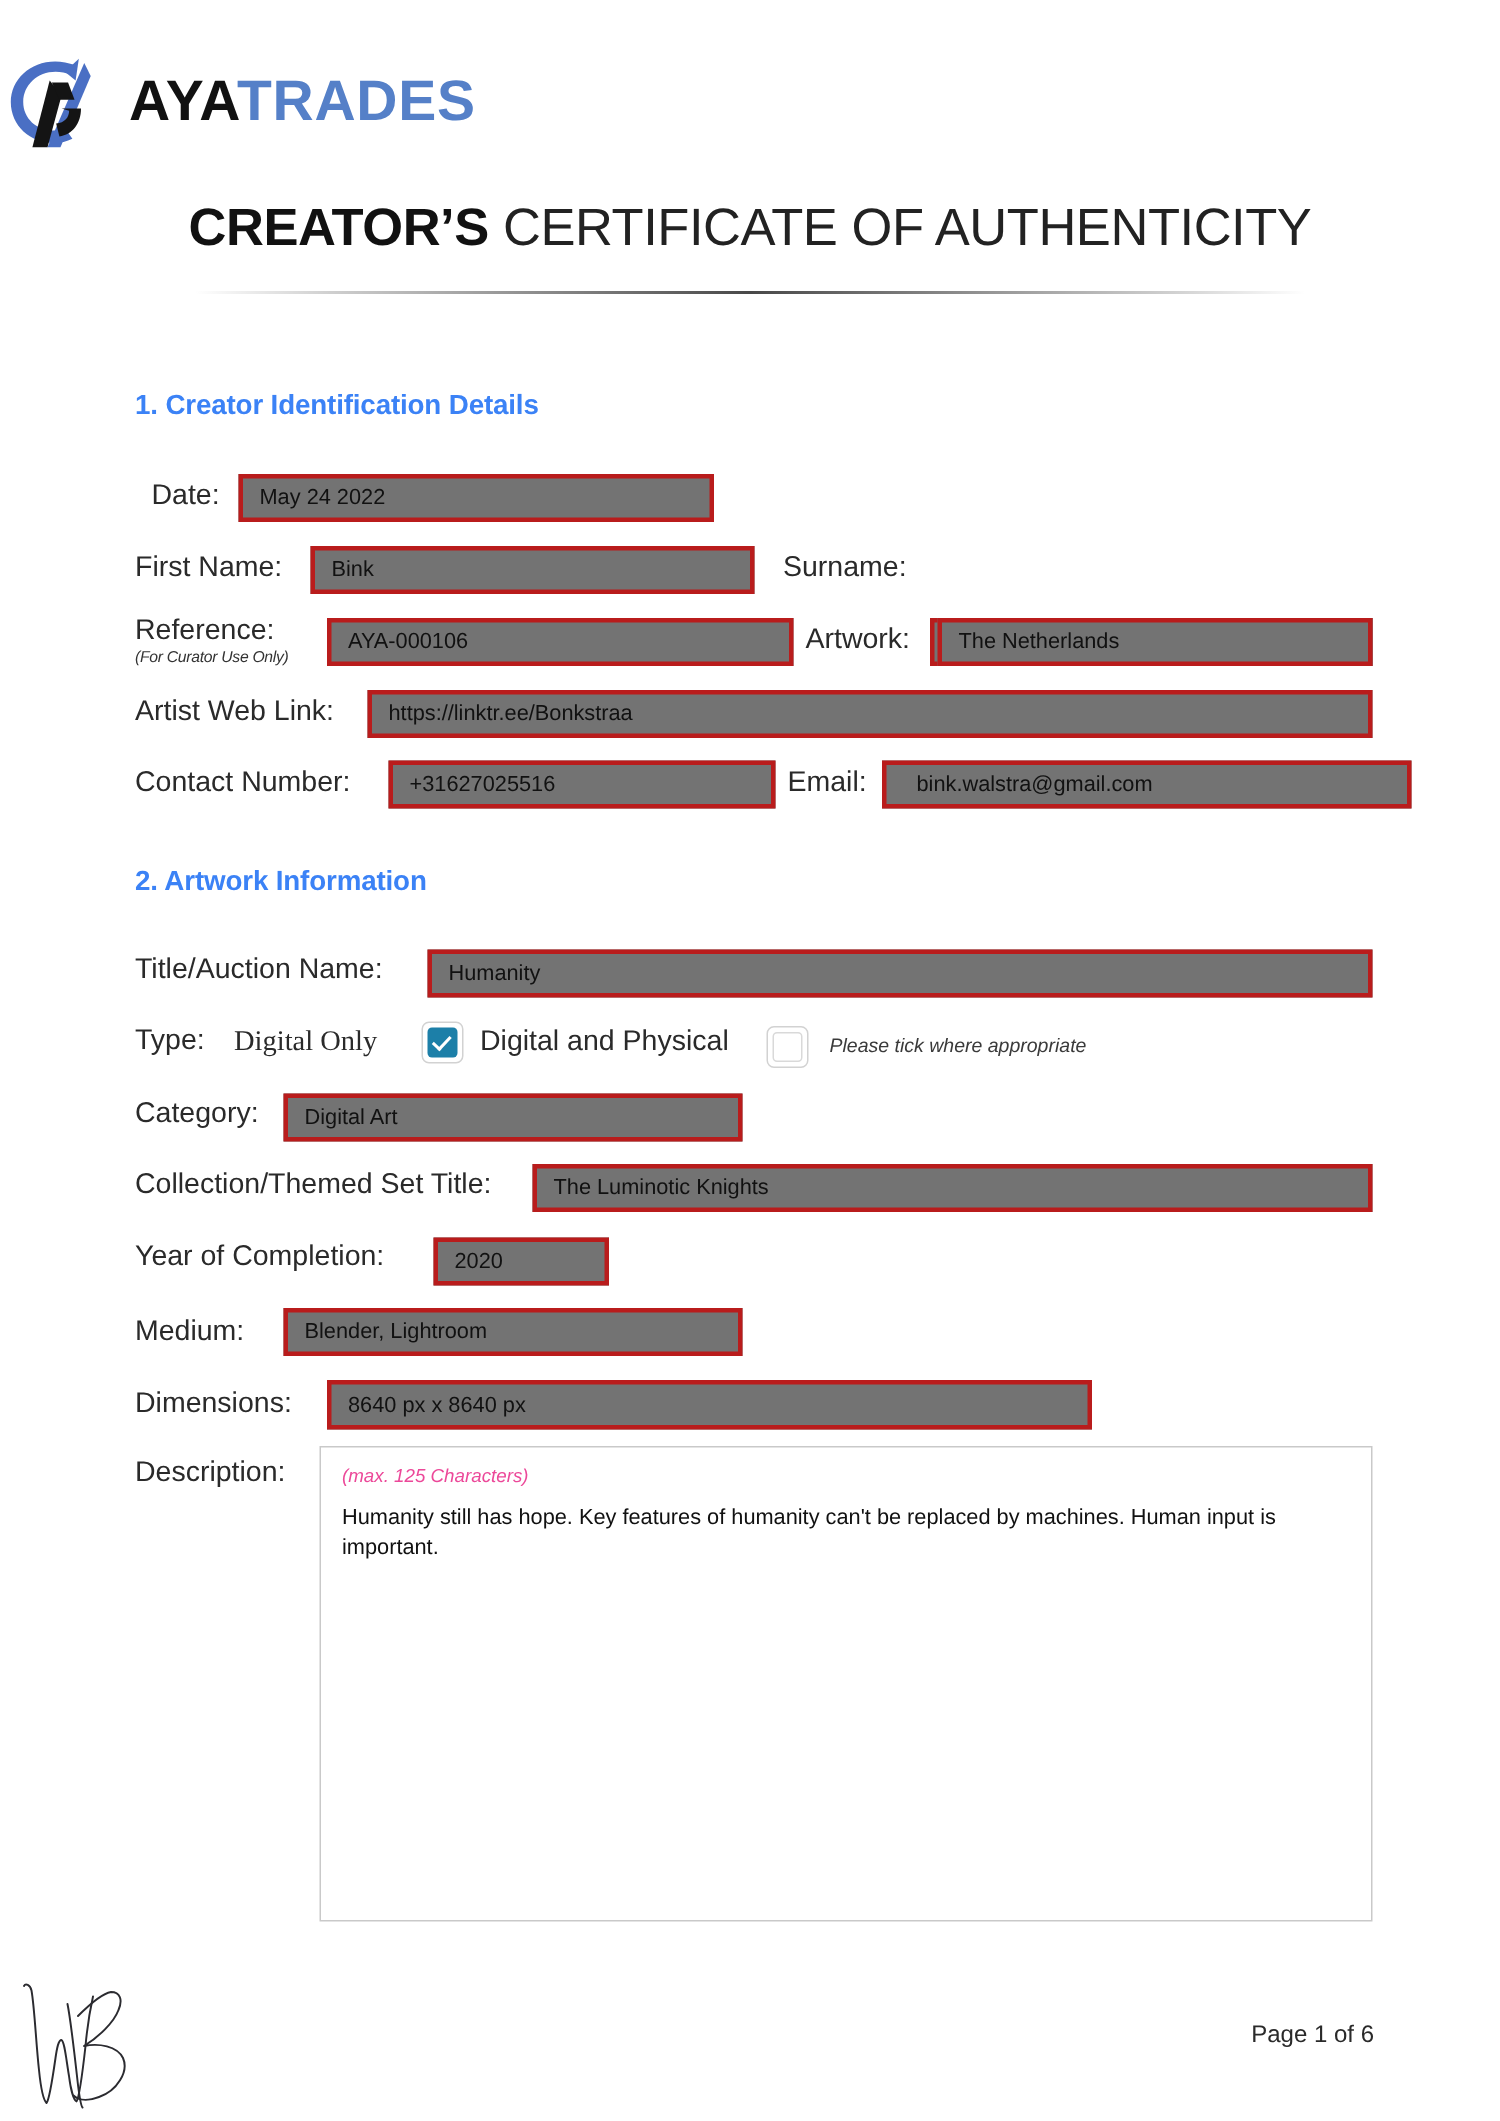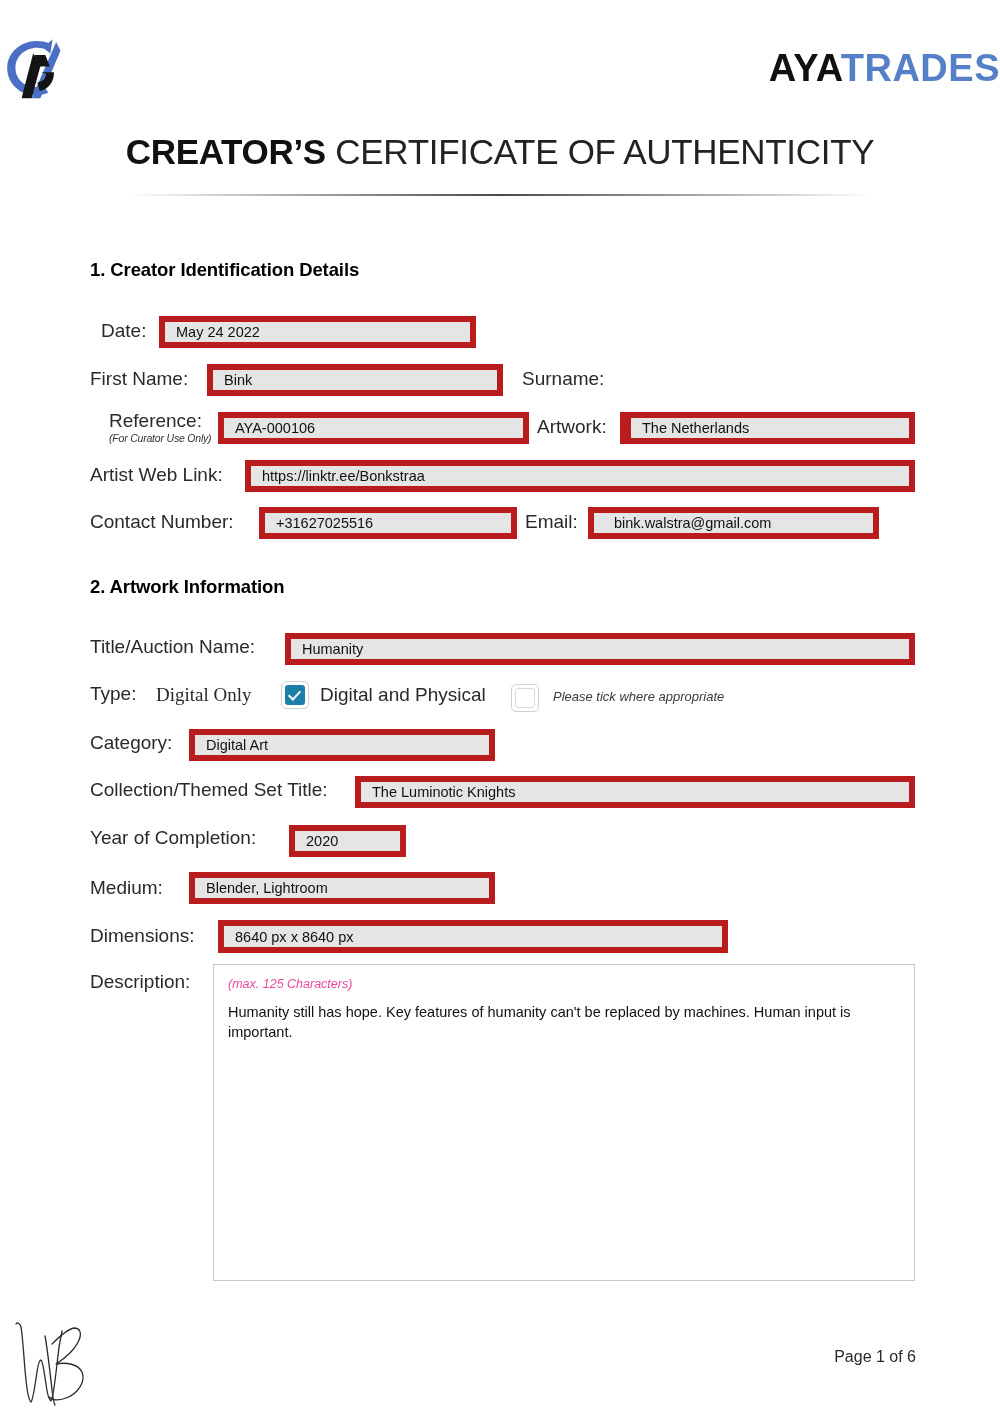--- a/index.html
+++ b/index.html
@@ -17,21 +17,22 @@
   }
 
   
   .header {
     padding-top: 30px;
     text-align: center;
   }
   .logo-row {
     display: flex;
     align-items: center;
-    justify-content: space-between;
+    justify-content: flex-start;
+    gap: 14px;
     height: 76px;
   }
   .logo-mark { width: 72px; height: 72px; display: block; }
   .logo-text {
     font-size: 38px;
     font-weight: bold;
     letter-spacing: 0.5px;
     line-height: 1;
     white-space: nowrap;
   }
@@ -57,21 +58,21 @@
         rgba(120,120,120,0.35) 12%,
         rgba(40,40,40,0.85) 50%,
         rgba(120,120,120,0.35) 88%,
         rgba(160,160,160,0) 100%);
   }
 
   
   .section-title {
     font-size: 18.5px;
     font-weight: bold;
-    color: #000000;
+    color: #3b82f6;
     letter-spacing: -0.1px;
   }
   .s1-title { position: absolute; left: 90px; top: 259px; }
   .s2-title { position: absolute; left: 90px; top: 576px; }
 
   .label {
     position: absolute;
     font-size: 19px;
     font-weight: 300;
     color: #2a2a2a;
@@ -83,22 +84,22 @@
     font-size: 10.5px;
     font-style: italic;
     color: #333333;
     margin-top: 1px;
     letter-spacing: -0.2px;
   }
 
   .field {
     position: absolute;
     box-sizing: border-box;
-    border: 6px solid #b91c1c;
-    background: #e5e5e5;
+    border: 3px solid #b91c1c;
+    background: #737373;
     display: flex;
     align-items: center;
     padding-left: 11px;
     font-size: 14.5px;
     color: #111111;
     overflow: hidden;
     white-space: nowrap;
   }
 
   
@@ -230,37 +231,37 @@
 
 <div class="label" style="left:90px; top:321px;margin-left:11px;">Date:</div>
 <div class="field" style="left:159px; top:316px; width:317px; height:32px;">May 24 2022</div>
 
 <div class="label" style="left:90px; top:369px;">First Name:</div>
 <div class="field" style="left:207px; top:364px; width:296px; height:32px;">Bink</div>
 
 <div class="label" style="left:522px; top:369px;">Surname:</div>
 <div class="field" style="left:620px; top:365px; width:295px; height:32px;margin-top:47px;">Walstra</div>
 
-<div class="label" style="left:90px; top:411px;margin-left:19px;">
+<div class="label" style="left:90px; top:411px;">
   <span>Reference:</span>
   <span class="sublabel">(For Curator Use Only)</span>
 </div>
 <div class="field" style="left:218px; top:412px; width:311px; height:32px;">AYA-000106</div>
 
 <div class="label" style="left:537px; top:417px;">Artwork:</div>
 <div class="field" style="left:625px; top:412px; width:290px; height:32px;">The Netherlands</div>
 
 <div class="label" style="left:90px; top:465px;">Artist Web Link:</div>
 <div class="field" style="left:245px; top:460px; width:670px; height:32px;">https://linktr.ee/Bonkstraa</div>
 
 <div class="label" style="left:90px; top:512px;">Contact Number:</div>
 <div class="field" style="left:259px; top:507px; width:258px; height:32px;">+31627025516</div>
 
 <div class="label" style="left:525px; top:512px;">Email:</div>
-<div class="field" style="left:588px; top:507px; width:291px; height:32px;padding-left:20px;">bink.walstra@gmail.com</div>
+<div class="field" style="left:588px; top:507px; width:353px; height:32px;padding-left:20px;">bink.walstra@gmail.com</div>
 
 <div class="section-title s2-title">2. Artwork Information</div>
 
 <div class="label" style="left:90px; top:637px;">Title/Auction Name:</div>
 <div class="field" style="left:285px; top:633px; width:630px; height:32px;">Humanity</div>
 
 <div class="label type-label">Type:</div>
 <div class="type-opt" style="left:156px; top:684px;font-family:Liberation Serif, serif;">Digital Only</div>
 <div class="cbox checked" style="left:281px; top:681px;">
     <span class="inner"></span>

